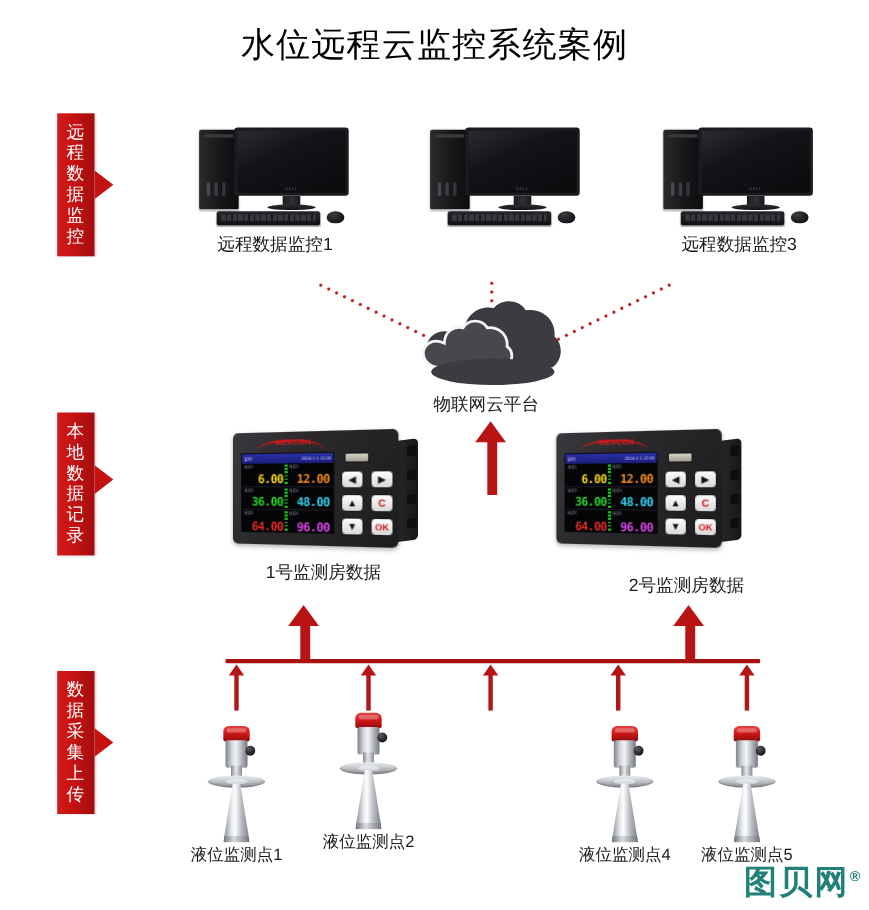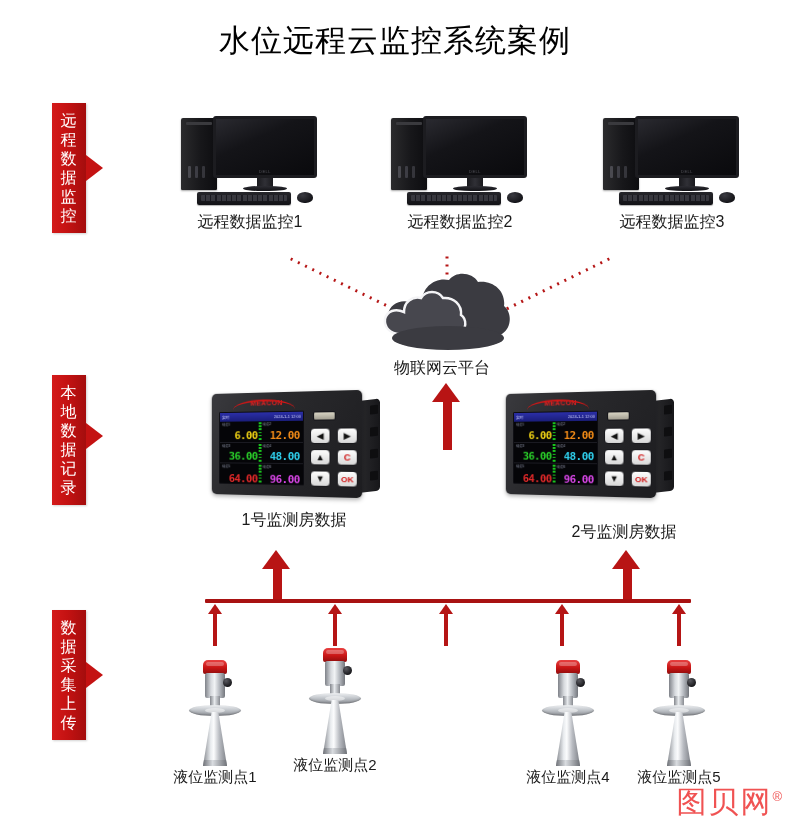--- a/index.html
+++ b/index.html
@@ -267,21 +267,21 @@
     clip-path: polygon(0% 0%, 100% 0%, 100% 100%, 0% 100%);
   }
   .sensor .caption {
     position:absolute; left:-38px; top:122px; width:140px;
     text-align:center; font-size:15px; color:#1a1a1a;
   }
 
   
   .watermark {
     position:absolute; right: 6px; bottom: 4px;
-    font-size: 30px; font-weight: normal; color: #ef4444;
+    font-size: 30px; font-weight: bold; color: #0f766e;
     letter-spacing: 2px; opacity: .92;
   }
   .watermark sup { font-size: 13px; vertical-align: super; }
 </style>
 </head>
 <body>
 
 <div id="stage">
 
   <div class="title">水位远程云监控系统案例</div>
@@ -338,21 +338,20 @@
   <div class="pc" style="left:385px; top:108px;">
     <div class="tower"></div>
     <div class="mon">
         <div class="screen"></div>
         <div class="logo">DELL</div>
       </div>
     <div class="stand"></div>
     <div class="base"></div>
     <div class="kbd"></div>
     <div class="mouse"></div>
-    <div class="caption">远程数据监控2</div>
   </div>
 
   <div class="pc" style="left:597px; top:108px;">
     <div class="tower"></div>
     <div class="mon">
         <div class="screen"></div>
         <div class="logo">DELL</div>
       </div>
     <div class="stand"></div>
     <div class="base"></div>

